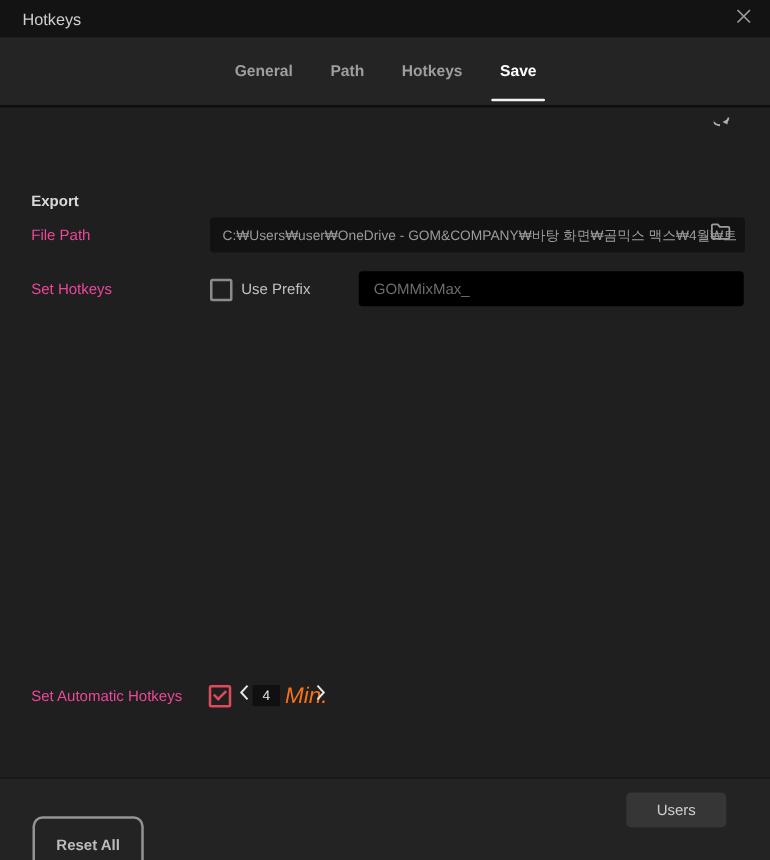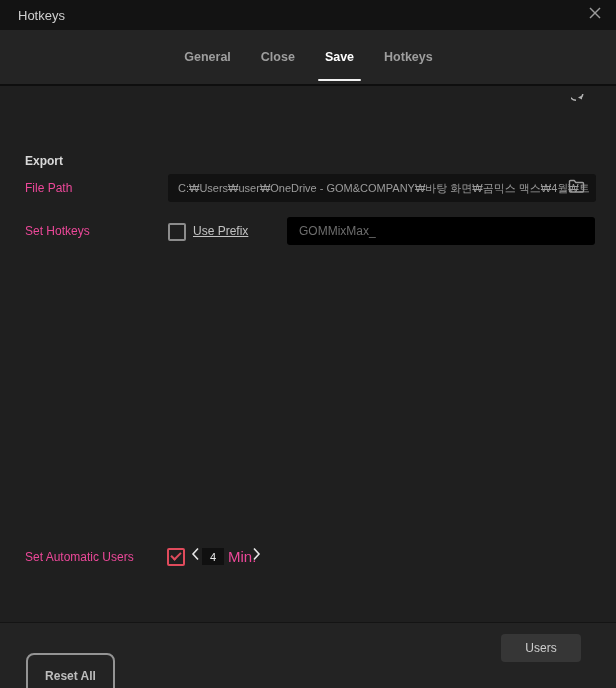--- a/index.html
+++ b/index.html
@@ -61,39 +61,39 @@
     position:absolute;width:14px;height:14px;border:2px solid #8c8c8c;
     border-radius:2px;background:transparent;cursor:pointer;
   }
   .cb-prefix{left:168px;top:223px;}
   .cb-backup{left:167px;top:548px;border-color:#e04b5c;}
   .checkbox.checked::after{
     content:"";position:absolute;left:2px;top:2px;width:8px;height:4px;
     border-left:2px solid #e04b5c;border-bottom:2px solid #e04b5c;
     transform:rotate(-45deg);
   }
-  .lbl-useprefix{left:193px;top:217px;height:28px;font-size:12px;color:#c2c2c2;text-decoration:underline;}
+  .lbl-useprefix{left:193px;top:217px;height:28px;font-size:12px;color:#c2c2c2;}
   .prefix-input{
     position:absolute;left:287px;top:217px;width:308px;height:28px;
     background:#000000;border-radius:3px;box-sizing:border-box;
     display:flex;align-items:center;padding-left:12px;
     font-size:12px;color:#6d6d6d;cursor:text;
   }
   .stepper-btn{
     position:absolute;width:14px;height:16px;top:548px;
     display:flex;align-items:center;justify-content:center;cursor:pointer;
   }
   .step-dec{left:188px;}
   .step-inc{left:249px;}
   .step-value{
     position:absolute;left:202px;top:548px;width:22px;height:17px;
     background:#101010;color:#e9e9e9;font-size:11px;
     display:flex;align-items:center;justify-content:center;
   }
-  .lbl-min{left:228px;top:545px;height:22px;font-size:15px;color:#ec4899;}
+  .lbl-min{left:228px;top:545px;height:22px;font-size:18px;color:#f97316;font-style:italic;}
   
   .footer{
     position:absolute;left:0;top:622px;width:616px;height:66px;
     background:#232323;border-top:1px solid #141414;box-sizing:border-box;
   }
   .btn-reset-all{
     position:absolute;left:26px;top:10px;width:89px;height:45px;
     border:2px solid #949494;border-radius:8px;background:transparent;
     color:#bdbdbd;font-size:12px;font-weight:bold;font-family:inherit;cursor:pointer;
     display:flex;align-items:center;justify-content:center;box-sizing:border-box;margin-top:20px;
@@ -117,23 +117,23 @@
         <svg width="14" height="14" viewBox="0 0 14 14">
           <line x1="2" y1="2" x2="12" y2="12" stroke="#9a9a9a" stroke-width="1.4"></line>
           <line x1="12" y1="2" x2="2" y2="12" stroke="#9a9a9a" stroke-width="1.4"></line>
         </svg>
       </span>
     </div>
   </div>
 
   <div class="tabstrip">
     <div class="tab">General</div>
-    <div class="tab">Close</div>
+    <div class="tab">Path</div>
+    <div class="tab">Hotkeys</div>
     <div class="tab active">Save</div>
-    <div class="tab">Hotkeys</div>
   </div>
 
   <div class="reset-icon-btn">
     <span>
       <svg width="20" height="20" viewBox="0 0 20 20">
         <path d="M5.0 6.2 A6.8 6.8 0 1 1 10.2 3.75" fill="none" stroke="#b2b2b2" stroke-width="1.5"></path>
         <polygon points="11.0,1.4 11.0,5.6 7.0,3.5" fill="#b2b2b2"></polygon>
       </svg>
     </span>
   </div>
@@ -152,21 +152,21 @@
     </span>
   </div>
 
   <div class="row-label lbl-setprefix">Set Hotkeys</div>
   <div class="checkbox cb-prefix"></div>
   <div class="row-label lbl-useprefix">Use Prefix</div>
   <div class="prefix-input">
     <span>GOMMixMax_</span>
   </div>
 
-  <div class="row-label lbl-backup">Set Automatic Users</div>
+  <div class="row-label lbl-backup">Set Automatic Hotkeys</div>
   <div class="checkbox cb-backup checked"></div>
   <div class="stepper-btn step-dec">
     <span>
       <svg width="9" height="14" viewBox="0 0 9 14">
         <polyline points="7,1.5 2,7 7,12.5" fill="none" stroke="#e6e6e6" stroke-width="1.6"></polyline>
       </svg>
     </span>
   </div>
   <div class="step-value">4</div>
   <div class="row-label lbl-min">Min.</div>

